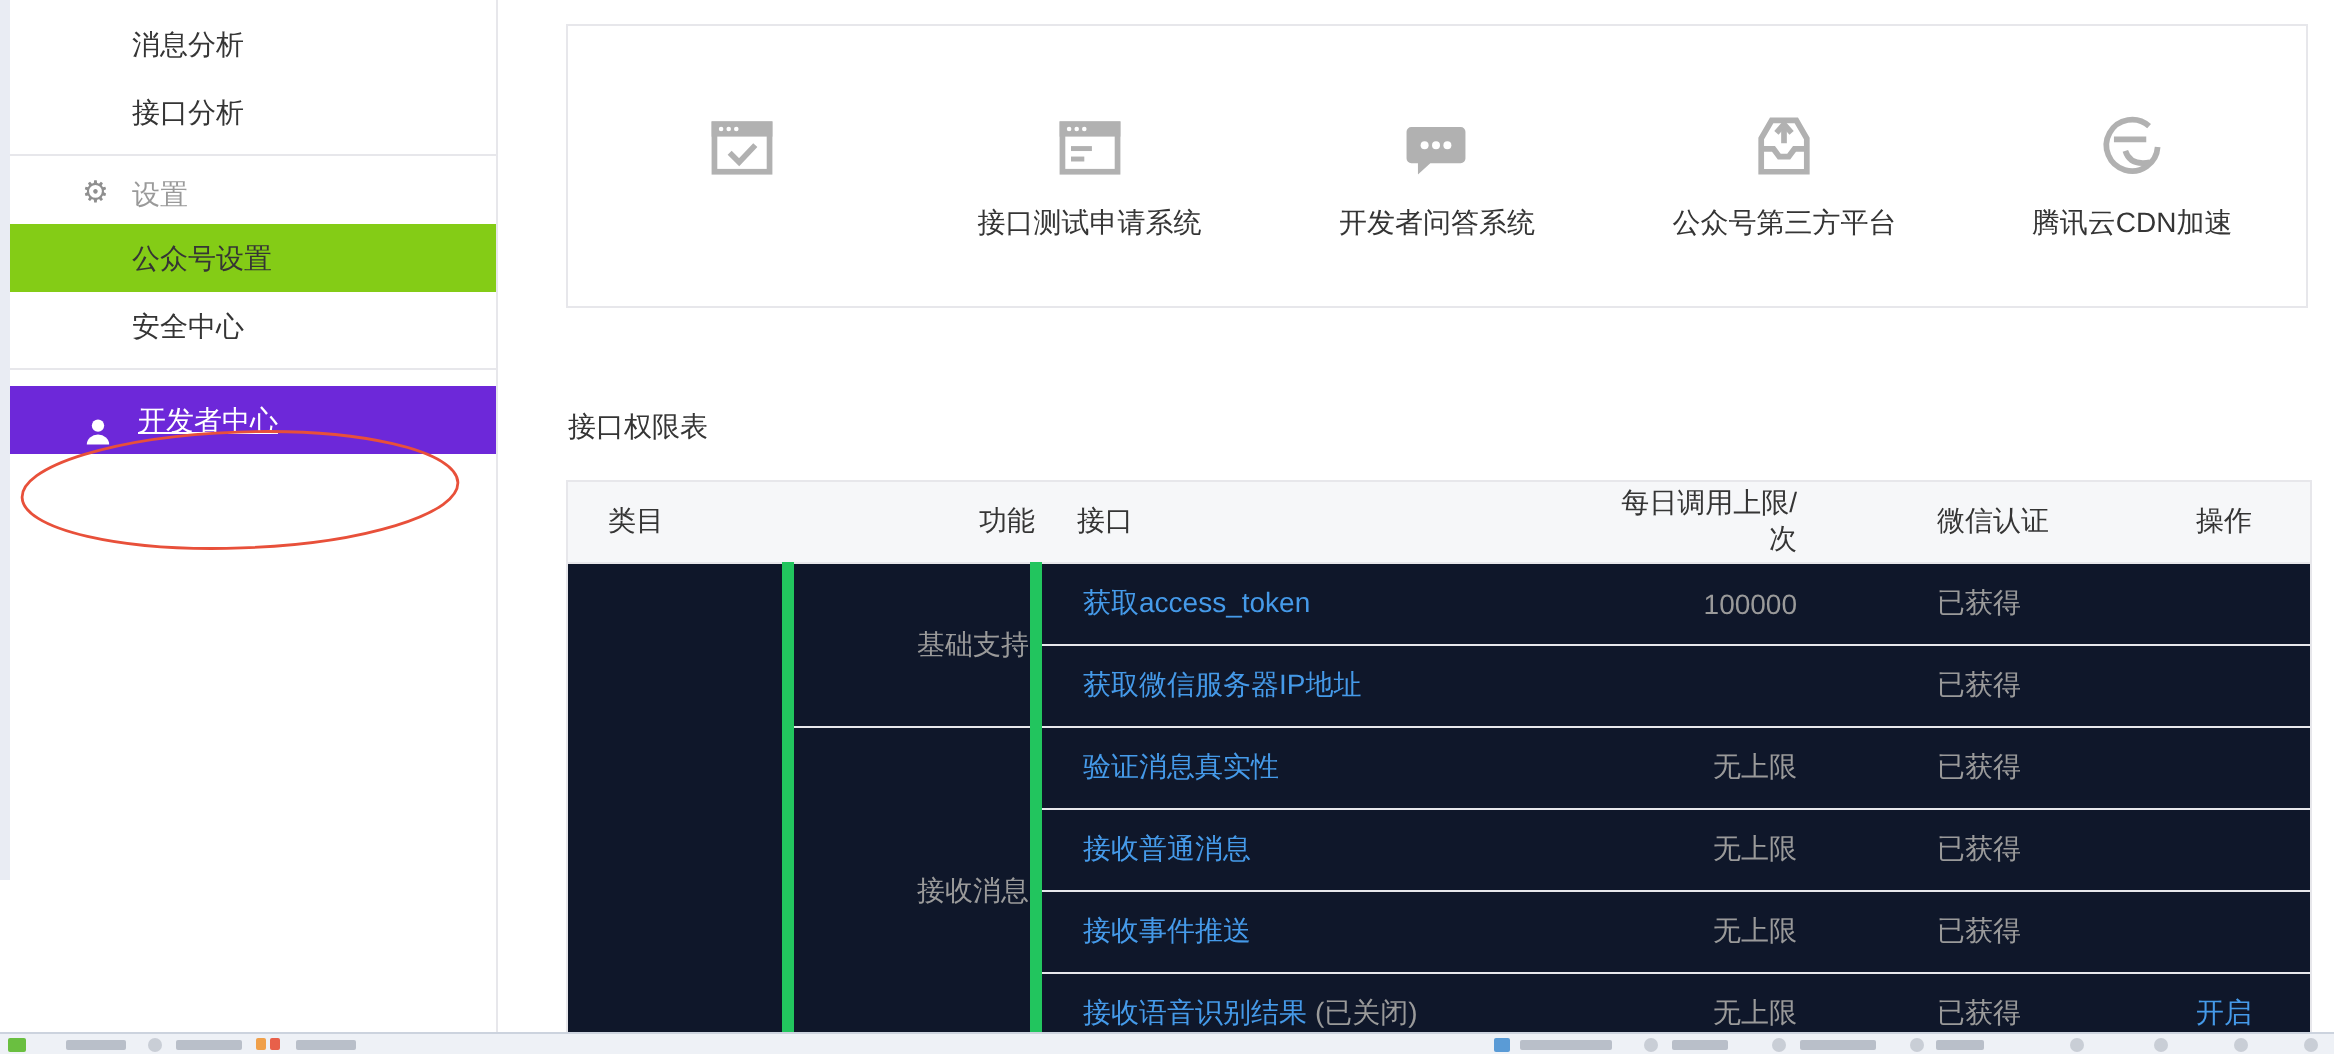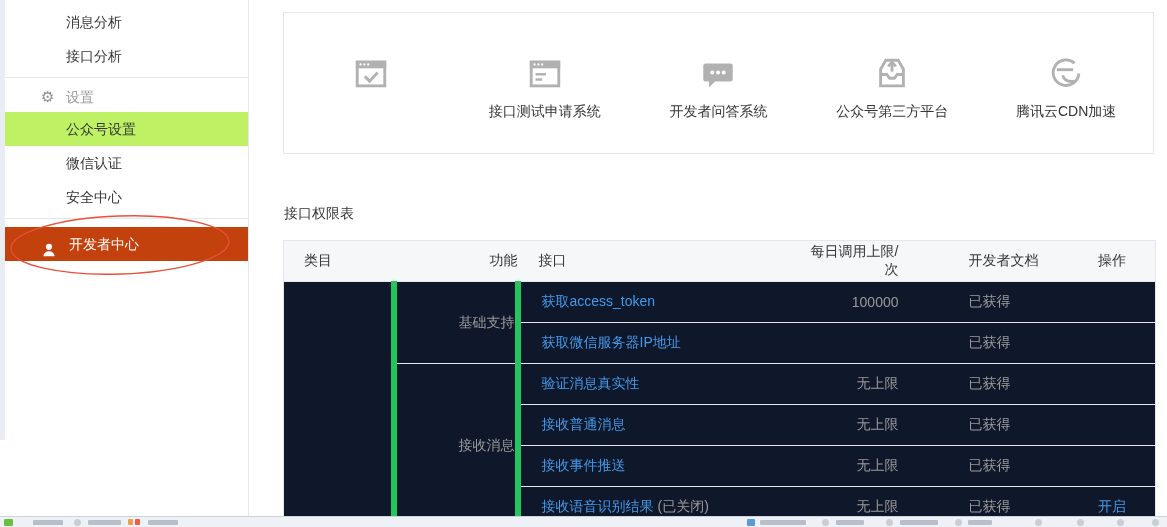--- a/index.html
+++ b/index.html
@@ -27,23 +27,23 @@
   }
   .side-item.first { margin-top:5px; }
   .side-divider { border:none; border-top:1px solid #e7e7eb; margin:4px 0; }
   .side-section {
     position:relative; height:30px; line-height:30px;
     padding-left:61px; color:#9a9a9a;
   }
   .side-section .gear {
     position:absolute; left:36px; top:0; font-size:15px; color:#8f8f8f;
   }
-  .side-item.highlight { background:#bef264; }
+  .side-item.highlight { background:#84cc16; }
   .side-item.green {
-    margin-top:8px; background:#c2410c; color:#fff; padding-left:64px;
+    margin-top:8px; background:#6d28d9; color:#fff; padding-left:64px;text-decoration:underline;
   }
   .person-icon { position:absolute; left:36px; top:9px; }
   .annotation-ellipse-wrap {
     position:absolute; left:6px; top:210px; width:228px; height:70px;
     pointer-events:none; z-index:5;
   }
   
   .quick-links-box {
     position:absolute; left:283px; top:12px; width:871px; height:142px;
     border:1px solid #e7e7eb; display:flex; align-items:flex-start;
@@ -95,21 +95,20 @@
 
 <nav class="sidebar">
   <div class="side-item first">消息分析</div>
   <div class="side-item">接口分析</div>
   <hr class="side-divider">
   <div class="side-section">
     <span class="gear">⚙</span>
     <span>设置</span>
   </div>
   <div class="side-item highlight">公众号设置</div>
-  <div class="side-item">微信认证</div>
   <div class="side-item">安全中心</div>
   <hr class="side-divider">
   <div class="side-item green">
     <span class="person-icon">
       <svg width="16" height="16" viewBox="0 0 16 16">
         <circle cx="8" cy="4.8" r="3.1" fill="#ffffff"></circle>
         <path d="M2.4 14.2 a5.6 4.9 0 0 1 11.2 0 z" fill="#ffffff"></path>
       </svg>
     </span>
     <span>开发者中心</span>
@@ -192,21 +191,21 @@
 
 <div class="perm-title">接口权限表</div>
 
 <table class="perm">
   <thead>
     <tr>
       <th class="c1">类目</th>
       <th class="c2">功能</th>
       <th class="c3">接口</th>
       <th class="c4">每日调用上限/次</th>
-      <th class="c5">开发者文档</th>
+      <th class="c5">微信认证</th>
       <th class="c6">操作</th>
     </tr>
   </thead>
   <tbody>
     <tr>
       <td class="c1 vline" rowspan="6"></td>
       <td class="c2 vline muted" rowspan="2">基础支持</td>
       <td class="c3"><a class="api-link">获取access_token</a></td>
       <td class="c4 muted">100000</td>
       <td class="c5 muted">已获得</td>

